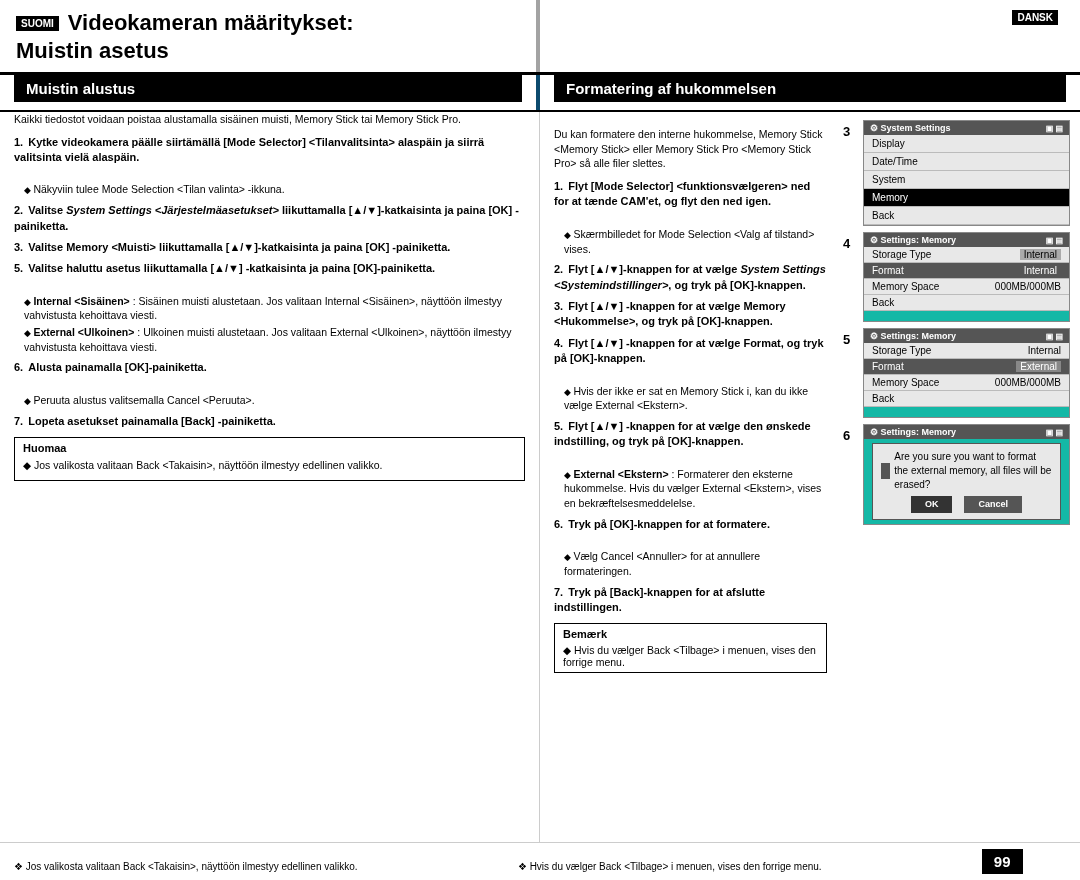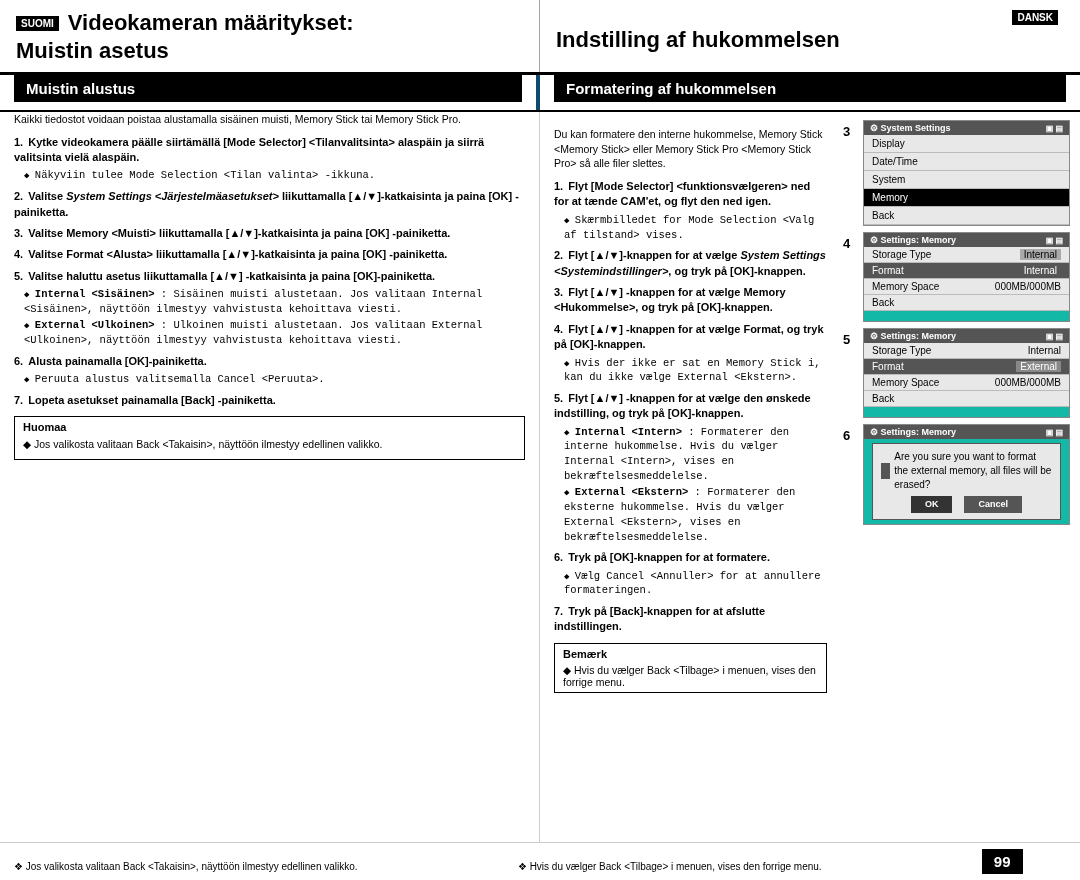--- a/index.html
+++ b/index.html
@@ -19,21 +19,21 @@
       flex-direction: column;
     }
     
     .header {
       display: flex;
       border-bottom: 3px solid #000;
     }
     .header-left {
       width: 50%;
       padding: 10px 16px 8px 16px;
-      border-right: 1px solid #a3a3a3;
+      border-right: 4px solid #a3a3a3;
     }
     .header-right {
       width: 50%;
       padding: 10px 16px 8px 16px;
     }
     .lang-badge {
       display: inline-block;
       background: #000;
       color: #fff;
       font-size: 10px;
@@ -114,22 +114,21 @@
       margin-bottom: 6px;
       line-height: 1.4;
     }
     .num-list > li > .num {
       font-weight: bold;
       margin-right: 2px;
     }
     .bullet-list {
       list-style: none;
       padding-left: 10px;
-      margin-top: 3px;
-      font-family: Liberation Mono, monospace;
+      margin-top: 17px;
     }
     .bullet-list li {
       font-size: 10.5px;
       line-height: 1.4;
       margin-bottom: 2px;
     }
     .bullet-list li::before {
       content: "◆ ";
       font-size: 9px;
     }
@@ -274,21 +273,20 @@
         <span class="header-title-main">Videokameran määritykset:</span>
       </div>
       <div class="header-title-sub">Muistin asetus</div>
     </div>
     <div class="header-right">
       <div class="header-right-inner">
         <div class="header-right-titles">
           <div style="display:flex; align-items:baseline; gap:6px;">
             <span class="lang-badge" style="margin-left:auto;">DANSK</span>
           </div>
-          <div class="header-title-sub">Indstilling af hukommelsen</div>
         </div>
       </div>
     </div>
   </div>
 
   <div style="display:flex; border-bottom: 2px solid #000;">
     <div style="width:50%; padding: 0 14px; border-right: 4px solid #0c4a6e;">
       <div class="section-header">Muistin alustus</div>
     </div>
     <div style="width:50%; padding: 0 14px;">
@@ -310,24 +308,20 @@
             <li>Näkyviin tulee Mode Selection &lt;Tilan valinta&gt; -ikkuna.</li>
           </ul>
         </li>
         <li>
           <span class="num bold">2.</span>
           <span class="bold">Valitse <span class="italic">System Settings &lt;Järjestelmäasetukset&gt;</span> liikuttamalla [▲/▼]-katkaisinta ja paina [OK] -painiketta.</span>
         </li>
         <li>
           <span class="num bold">3.</span>
           <span class="bold">Valitse Memory &lt;Muisti&gt; liikuttamalla [▲/▼]-katkaisinta ja paina [OK] -painiketta.</span>
-        </li>
-        <li>
-          <span class="num bold">4.</span>
-          <span class="bold">Valitse Format &lt;Alusta&gt; liikuttamalla [▲/▼]-katkaisinta ja paina [OK] -painiketta.</span>
         </li>
         <li>
           <span class="num bold">5.</span>
           <span class="bold">Valitse haluttu asetus liikuttamalla [▲/▼] -katkaisinta ja paina [OK]-painiketta.</span>
           <ul class="bullet-list">
             <li><span class="bold">Internal &lt;Sisäinen&gt;</span> : Sisäinen muisti alustetaan. Jos valitaan Internal &lt;Sisäinen&gt;, näyttöön ilmestyy vahvistusta kehoittava viesti.</li>
             <li><span class="bold">External &lt;Ulkoinen&gt;</span> : Ulkoinen muisti alustetaan. Jos valitaan External &lt;Ulkoinen&gt;, näyttöön ilmestyy vahvistusta kehoittava viesti.</li>
           </ul>
         </li>
         <li>
@@ -374,21 +368,20 @@
             <span class="num bold">4.</span>
             <span class="bold">Flyt [▲/▼] -knappen for at vælge Format, og tryk på [OK]-knappen.</span>
             <ul class="bullet-list">
               <li>Hvis der ikke er sat en Memory Stick i, kan du ikke vælge External &lt;Ekstern&gt;.</li>
             </ul>
           </li>
           <li>
             <span class="num bold">5.</span>
             <span class="bold">Flyt [▲/▼] -knappen for at vælge den ønskede indstilling, og tryk på [OK]-knappen.</span>
             <ul class="bullet-list">
-              <li><span class="bold">Internal &lt;Intern&gt;</span> : Formaterer den interne hukommelse. Hvis du vælger Internal &lt;Intern&gt;, vises en bekræftelsesmeddelelse.</li>
               <li><span class="bold">External &lt;Ekstern&gt;</span> : Formaterer den eksterne hukommelse. Hvis du vælger External &lt;Ekstern&gt;, vises en bekræftelsesmeddelelse.</li>
             </ul>
           </li>
           <li>
             <span class="num bold">6.</span>
             <span class="bold">Tryk på [OK]-knappen for at formatere.</span>
             <ul class="bullet-list">
               <li>Vælg Cancel &lt;Annuller&gt; for at annullere formateringen.</li>
             </ul>
           </li>

